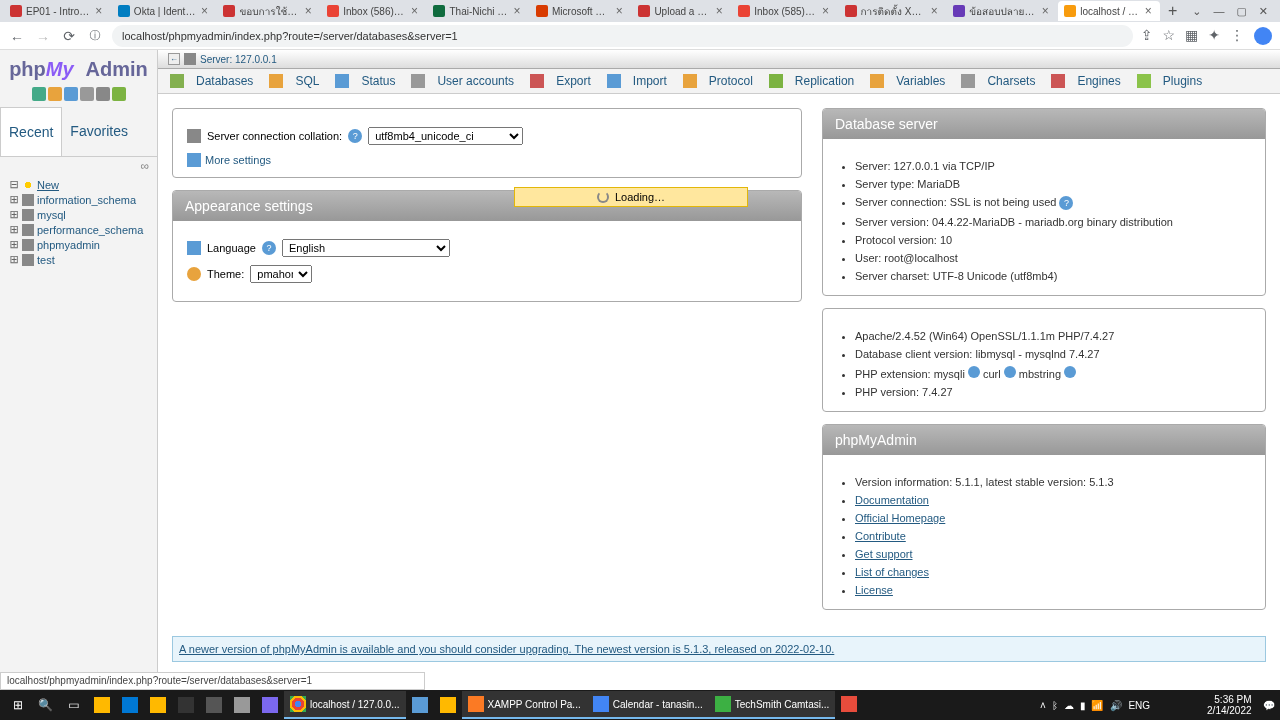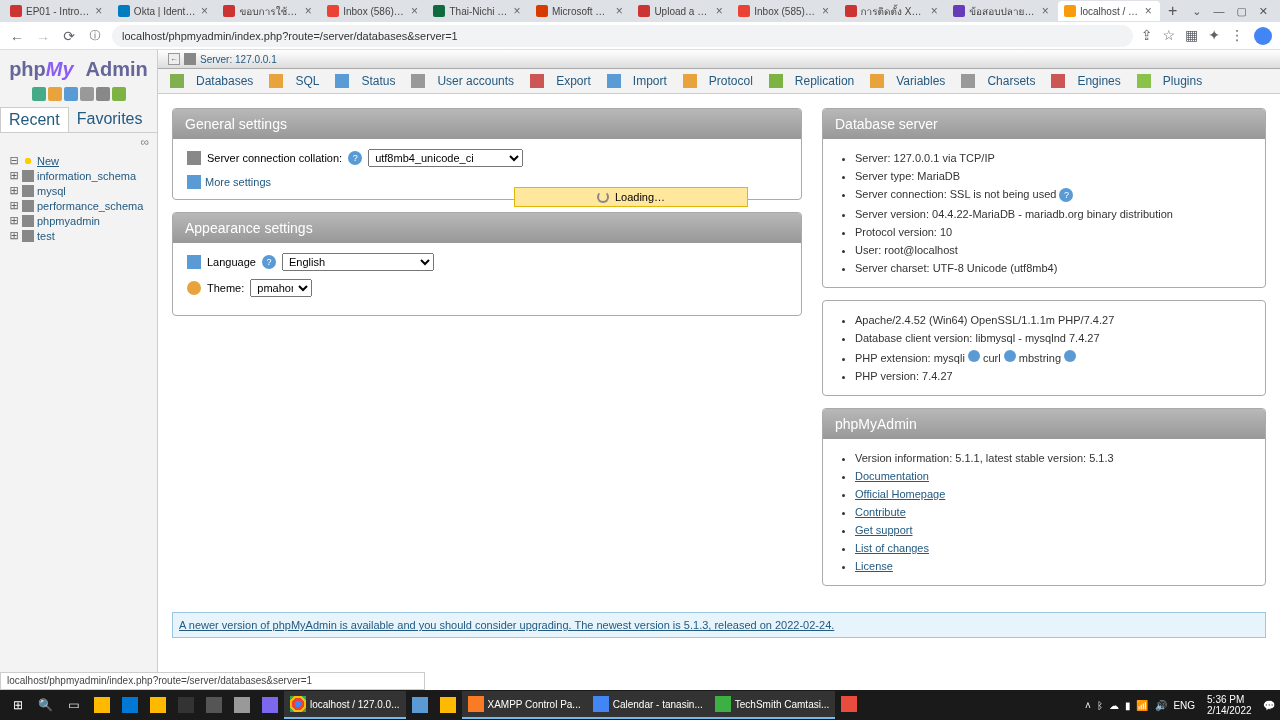--- a/index.html
+++ b/index.html
@@ -24,21 +24,21 @@
 .pma-container { display: flex; height: calc(100% - 50px - 30px); }
 .sidebar { width: 158px; background: #f3f3f3; border-right: 1px solid #ccc; padding: 4px 0; }
 .pma-logo { text-align: center; padding: 4px 0; }
 .pma-logo-text { font-family: serif; font-size: 20px; font-weight: bold; }
 .pma-logo-text .php { color: #666699; }
 .pma-logo-text .my { color: #8b5cf6; font-style: italic; }
 .pma-logo-text .admin { color: #666699; margin-left: 12px; }
 .sidebar-icons { text-align: center; padding: 2px 0; display: flex; justify-content: center; gap: 2px; }
 .sidebar-icons span { width: 14px; height: 14px; display: inline-block; background: #ddd; border-radius: 2px; }
 .sidebar-tabs { display: flex; border-bottom: 1px solid #ccc; margin-top: 4px; }
-.sidebar-tab { padding: 3px 8px; font-size: 16px; color: #235a81; cursor: pointer; }
+.sidebar-tab { padding: 16px 8px; font-size: 14px; color: #235a81; cursor: pointer; }
 .sidebar-tab.active { background: #fff; border: 1px solid #ccc; border-bottom: none; }
 .side-infinity { text-align: right; padding: 2px 8px; color: #888; font-size: 12px; }
 .db-tree { padding: 2px 4px; }
 .db-tree-item { display: flex; align-items: center; padding: 1px 4px; font-size: 11px; color: #235a81; cursor: pointer; }
 .db-tree-item .expand { width: 12px; color: #666; text-align: center; margin-right: 2px; }
 .db-tree-item .db-icon { width: 12px; height: 12px; margin-right: 3px; display: inline-block; }
 .db-new { color: #235a81; }
 .db-new .db-icon { background: radial-gradient(circle, #ffcc00 40%, transparent 40%); }
 
 
@@ -54,52 +54,52 @@
 .tm-users { background: #999; } .tm-export { background: #c55; } .tm-import { background: #5a9bd5; }
 .tm-settings { background: #e8a33d; } .tm-repl { background: #7cb342; } .tm-vars { background: #e8a33d; }
 .tm-charsets { background: #999; } .tm-engines { background: #c55; } .tm-plugins { background: #8bc34a; }
 
 .content-cols { display: flex; gap: 20px; padding: 14px; }
 .col-left { flex: 0 0 630px; }
 .col-right { flex: 1; }
 
 .panel { border: 1px solid #aaa; border-radius: 4px; margin-bottom: 12px; background: #fff; }
 .panel-header { background: linear-gradient(#b8b8b8, #989898); color: #fff; padding: 7px 12px; font-size: 14px; border-radius: 3px 3px 0 0; }
-.panel-body { padding: 10px 14px; font-size: 11px; }
+.panel-body { padding: 10px 14px; font-size: 11px; margin-top: 8px; }
 .panel-body ul { list-style: disc; margin-left: 18px; }
 .panel-body li { padding: 3px 0; color: #333; }
 .panel-body a { color: #235a81; text-decoration: underline; }
 
 .form-row { display: flex; align-items: center; gap: 6px; margin-bottom: 8px; }
 .form-icon { width: 14px; height: 14px; background: #888; display: inline-block; }
 .help-icon { width: 14px; height: 14px; border-radius: 50%; background: #5a9bd5; color: #fff; font-size: 9px; display: inline-flex; align-items: center; justify-content: center; }
 select { font-size: 11px; padding: 1px 2px; }
 .wide-select { width: 155px; }
-.med-select { width: 152px; }
+.med-select { width: 168px; }
 .sm-select { width: 62px; }
 .more-link { color: #235a81; font-size: 11px; display: flex; align-items: center; gap: 4px; cursor: pointer; }
 .ext-icon { width: 12px; height: 12px; border-radius: 50%; display: inline-block; }
 .ext-mysqli { background: #5a9bd5; } .ext-curl { background: #5a9bd5; } .ext-mbstring { background: #5a9bd5; }
 
 .loading-box { position: absolute; left: 356px; top: 137px; width: 234px; height: 20px; background: #ffe79e; border: 1px solid #e2b709; display: flex; align-items: center; justify-content: center; font-size: 11px; gap: 6px; }
 .spinner { width: 12px; height: 12px; border: 2px solid #888; border-top-color: transparent; border-radius: 50%; }
 
 .version-notice { margin: 0 14px; padding: 6px; border: 1px solid #9bc8e0; background: #e8f4fb; }
 .version-notice a { color: #235a81; font-size: 11px; text-decoration: underline; }
 
 .status-url { position: absolute; bottom: 30px; left: 0; background: #fff; border: 1px solid #ccc; padding: 2px 6px; font-size: 10px; color: #444; height: 18px; width: 425px; }
 
 
 .taskbar { position: absolute; bottom: 0; left: 0; right: 0; height: 30px; background: #1a1a1a; display: flex; align-items: center; padding: 0 4px; }
 .tb-icon { width: 28px; height: 28px; display: flex; align-items: center; justify-content: center; color: #fff; font-size: 12px; cursor: pointer; }
 .tb-app { height: 28px; padding: 0 6px; display: flex; align-items: center; color: #fff; font-size: 10px; gap: 4px; cursor: pointer; border-bottom: 2px solid transparent; }
 .tb-app.active { background: #333; border-bottom-color: #76b9ed; }
 .tb-app-icon { width: 16px; height: 16px; background: #555; }
 .tb-right { margin-left: auto; display: flex; align-items: center; gap: 6px; color: #fff; font-size: 10px; }
-.tb-time { line-height: 1.1; padding: 0 6px; }
+.tb-time { text-align: right; line-height: 1.1; padding: 0 6px; margin-left: 45px; }
 </style>
 </head>
 <body>
 
 <div class="browser-tabs">
   <div class="tab">
       <span class="tab-icon" style="background:#c33"></span>
       <span class="tab-title">EP01 - Introduc</span>
       <span class="tab-close">×</span>
     </div>
@@ -283,21 +283,20 @@
         </div>
       <div class="topmenu-item">
           <span class="topmenu-icon tm-plugins"></span>
           <span>Plugins</span>
         </div>
     </div>
 
     <div class="content-cols">
       <div class="col-left">
         <div class="panel">
-          <div class="panel-header">General settings</div>
           <div class="panel-body">
             <div class="form-row">
               <span class="form-icon"></span>
               <span>Server connection collation:</span>
               <span class="help-icon">?</span>
               <select class="wide-select"><option>utf8mb4_unicode_ci</option></select>
             </div>
             <div class="more-link">
               <span class="form-icon" style="background:#5a9bd5"></span>
               <span>More settings</span>
@@ -366,21 +365,21 @@
             <li><a>Get support</a></li>
             <li><a>List of changes</a></li>
             <li><a>License</a></li>
           </ul>
             </div>
         </div>
       </div>
     </div>
 
     <div class="version-notice">
-      <a>A newer version of phpMyAdmin is available and you should consider upgrading. The newest version is 5.1.3, released on 2022-02-24.</a>
+      <a>A newer version of phpMyAdmin is available and you should consider upgrading. The newest version is 5.1.3, released on 2022-02-10.</a>
     </div>
 
     <div class="loading-box">
       <span class="spinner"></span>
       <span>Loading…</span>
     </div>
   </div>
 </div>
 
 <div class="status-url">localhost/phpmyadmin/index.php?route=/server/databases&amp;server=1</div>

